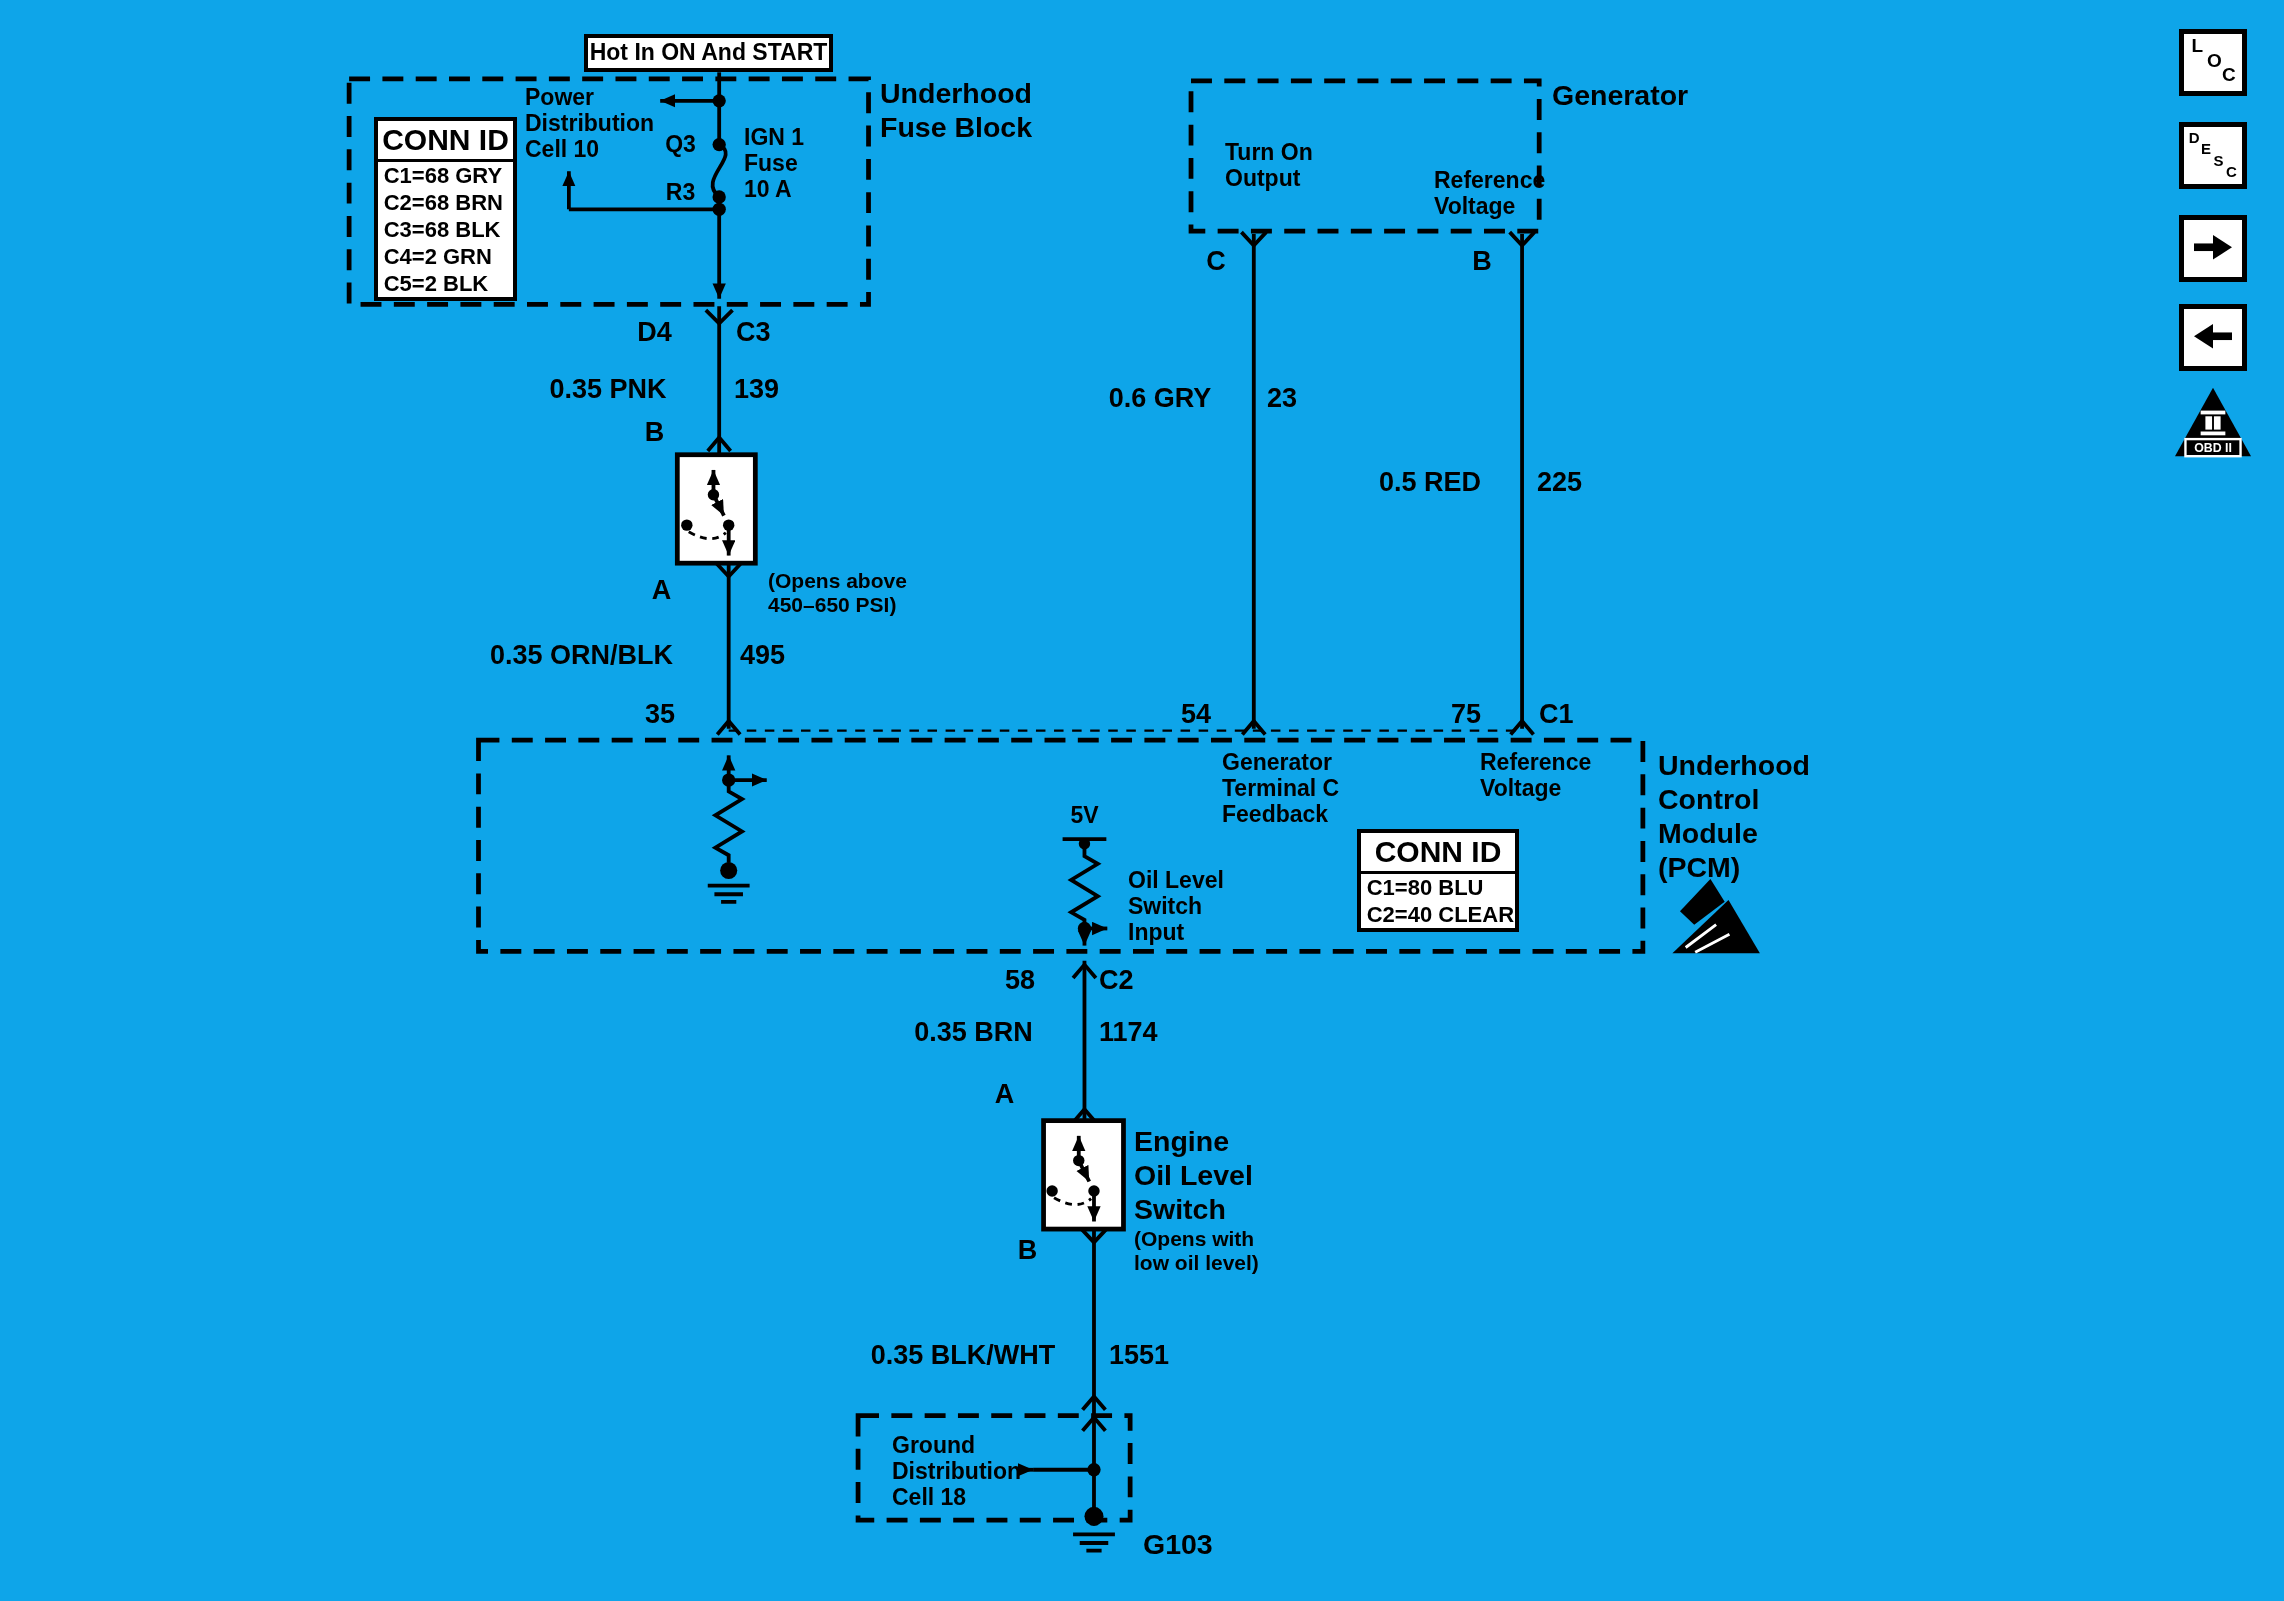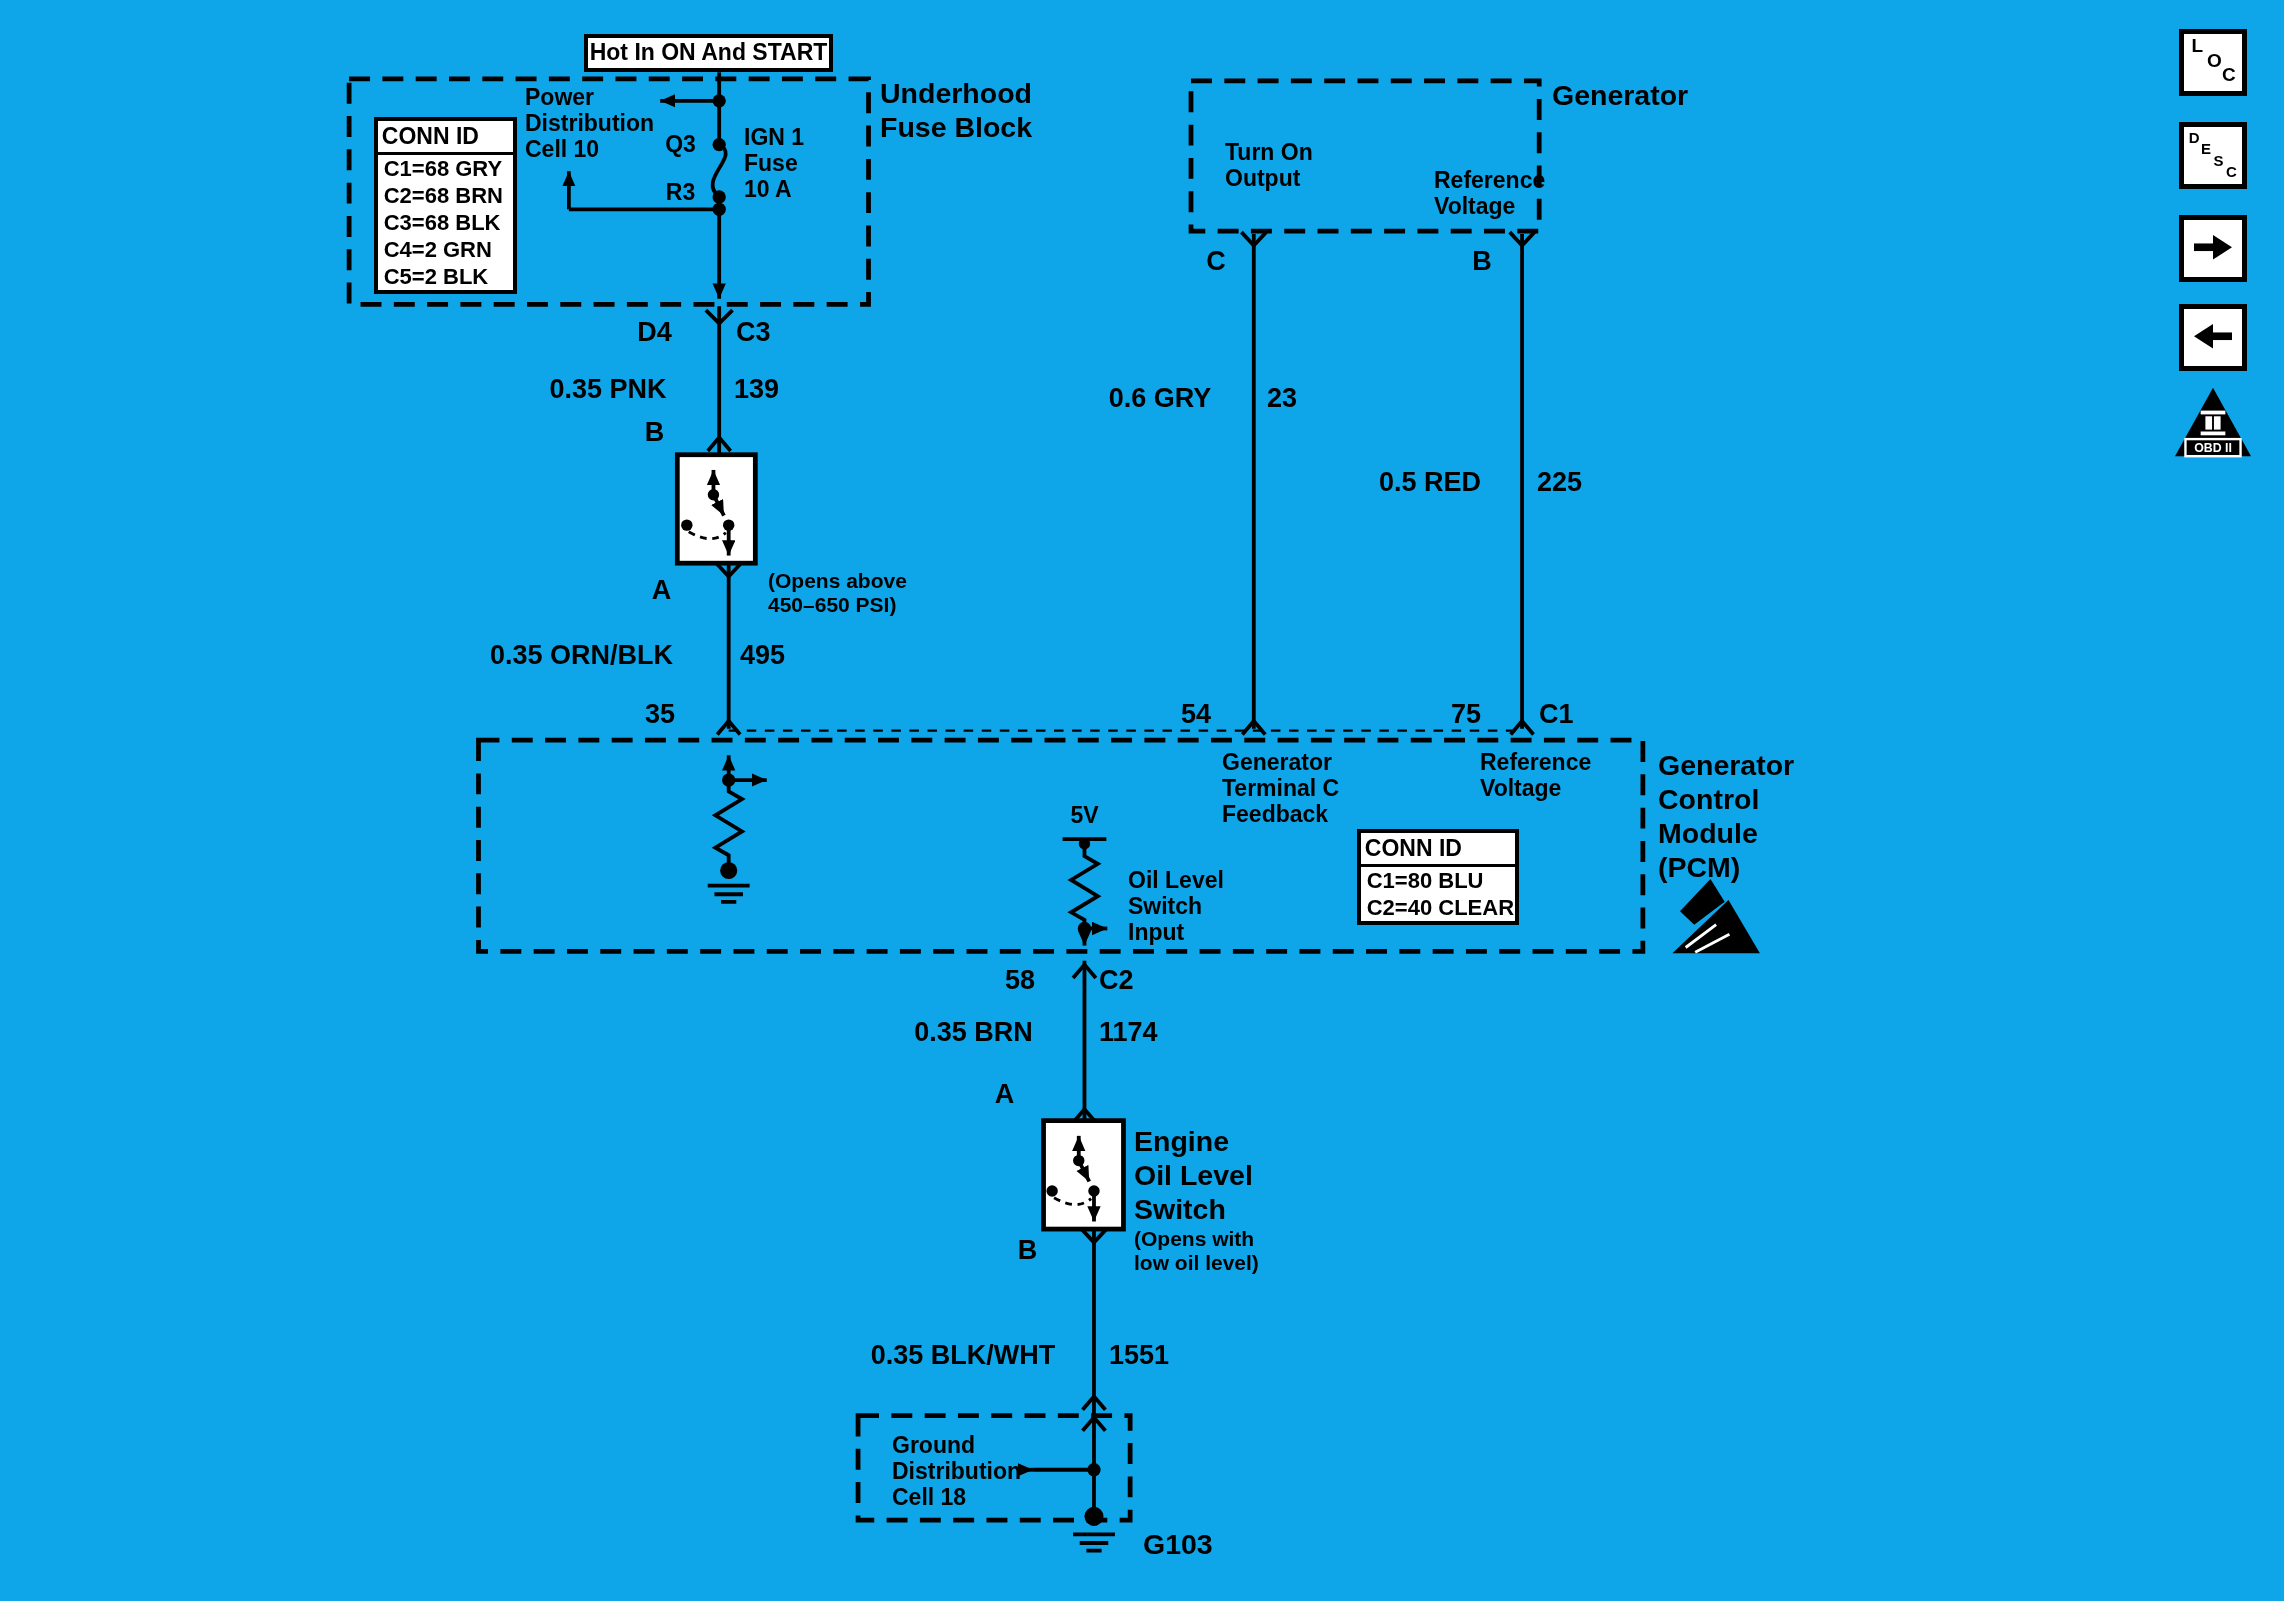--- a/index.html
+++ b/index.html
@@ -11,21 +11,21 @@
   .nowrap{white-space:nowrap}
   .ra{text-align:center}
   .ctr{text-align:center}
   .t30{font-size:28.5px;line-height:34px}
   .t28{font-size:27px;line-height:29.5px}
   .t24{font-size:23px;line-height:26px}
   .t22{font-size:21px;line-height:24px}
   .hotbox{position:absolute;left:584px;top:34px;width:249px;height:38px;border:4.8px solid #000;
           background:#fff;font-size:23px;font-weight:bold;text-align:center;line-height:28.5px}
   .ctable{position:absolute;border:4.8px solid #000;background:#fff}
-  .ctable .hd{font-size:23px;font-weight:bold;text-align:left;border-bottom:3.8px solid #000;padding:1.9px 3.8px;white-space:nowrap}
+  .ctable .hd{font-size:30px;font-weight:bold;text-align:center;border-bottom:3.8px solid #000;padding:1.9px 3.8px;white-space:nowrap}
   .ctable .row{font-size:22px;font-weight:bold;line-height:25px;padding:1px 5.7px;white-space:nowrap}
   .btn{position:absolute;left:2179px;width:68px;height:67px;border:5.7px solid #000;background:#fff;cursor:pointer}
   .btn .lt{position:absolute;font-weight:bold;color:#000}
   .obdwrap{position:absolute;left:2173px;top:384px;width:80px;height:76px}
 </style>
 </head>
 <body>
 
 <div id="canvas">
 
@@ -199,21 +199,21 @@
   <div class="lbl t24" style="left:1480px;top:749px;width:124px">Reference Voltage</div>
   <div class="lbl t24 ctr" style="left:1054px;top:802px;width:61px">5V</div>
   <div class="lbl t24" style="left:1128px;top:867px;width:119px">Oil Level Switch Input</div>
 
   <div class="ctable" style="left:1357px;top:829px;width:162px">
     <div class="hd">CONN ID</div>
     <div class="row">C1=80 BLU</div>
     <div class="row">C2=40 CLEAR</div>
   </div>
 
-  <div class="lbl t30" style="left:1658px;top:748px;width:181px">Generator Control Module (PCM)</div>
+  <div class="lbl t30" style="left:1658px;top:748px;width:181px">Underhood Control Module (PCM)</div>
 
   <div class="lbl t28 ra" style="left:978px;top:966px;width:84px">58</div>
   <div class="lbl t28" style="left:1099px;top:966px">C2</div>
   <div class="lbl t28 ra nowrap" style="left:883px;top:1018px;width:181px">0.35 BRN</div>
   <div class="lbl t28" style="left:1099px;top:1018px">1174</div>
 
   <div class="lbl t28 ra" style="left:959px;top:1080px;width:91px">A</div>
   <div class="lbl t30" style="left:1134px;top:1124px;width:128px">Engine Oil Level Switch</div>
   <div class="lbl t22" style="left:1134px;top:1227px;width:147px">(Opens with low oil level)</div>
   <div class="lbl t28 ra" style="left:982px;top:1236px;width:91px">B</div>

